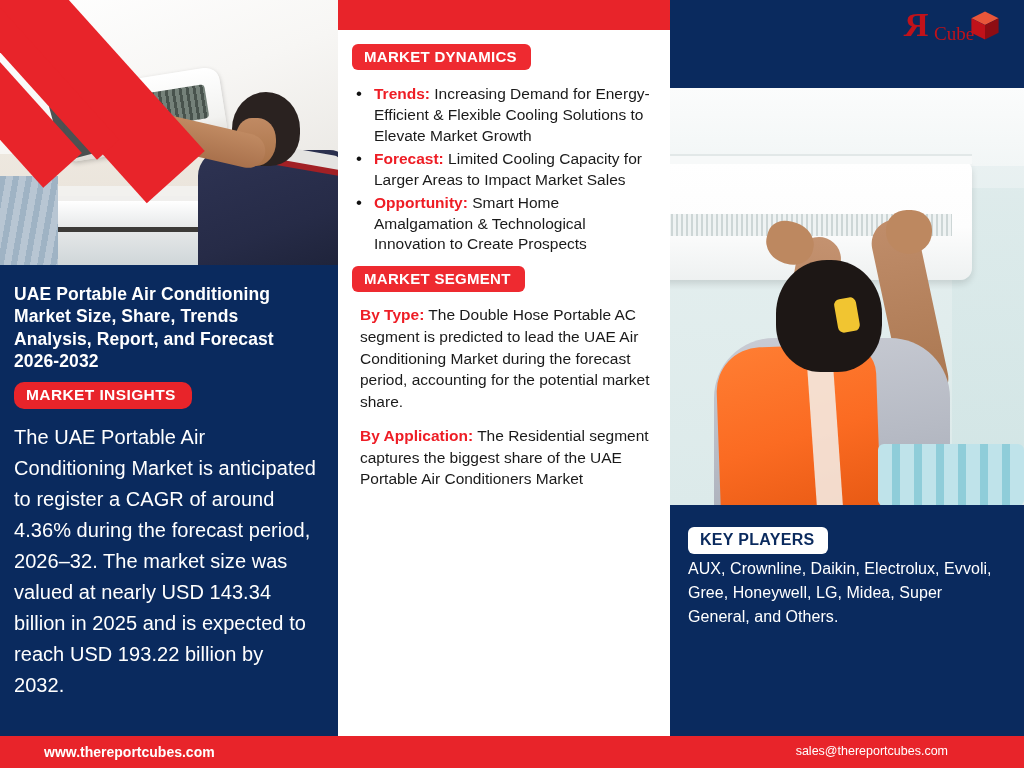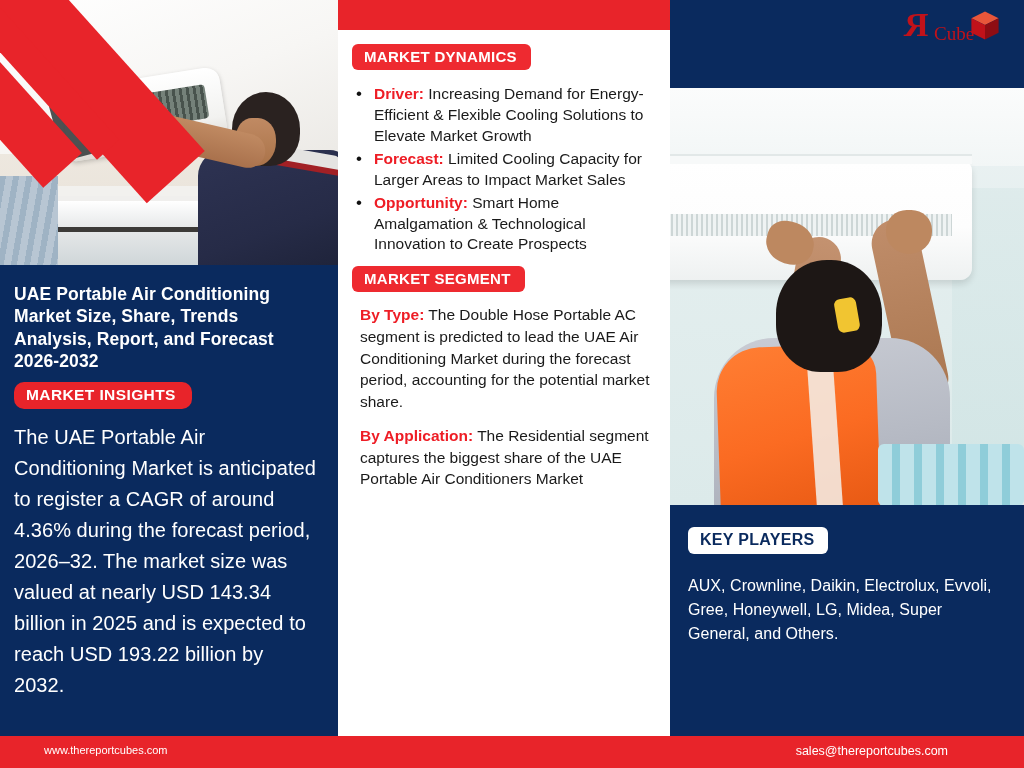--- a/index.html
+++ b/index.html
@@ -208,40 +208,40 @@
     color:#1a1a1a; font-size:15.5px; line-height:1.4; margin-top:12px; padding-left:8px;
   }
 
   
   .right-text { position:absolute; left:0; top:505px; width:354px; padding:22px 18px 0 18px; }
   .badge-white {
     display:inline-block; background:#ffffff; color:#0a2a5e; font-weight:bold;
     font-size:16px; letter-spacing:.3px; border-radius:6px; padding:4px 14px 5px 12px;
   }
   .players {
-    color:#ffffff; font-size:16px; line-height:1.5; margin-top:20px; letter-spacing:.05px;
+    color:#ffffff; font-size:16px; line-height:1.5; margin-top:3px; letter-spacing:.05px;
   }
 
   
   .logo { position:absolute; right:24px; top:6px; width:96px; height:44px; }
   .logo-r {
     position:absolute; left:0; top:2px; color:#c1121a; font-weight:bold; font-size:34px;
     font-family:"Liberation Serif", serif; line-height:1;
     transform:scaleX(-1); display:block;
   }
   .logo-cube-text {
     position:absolute; left:30px; top:17px; color:#c1121a; font-size:19px;
     font-family:"Liberation Serif", serif;
   }
   .cube { position:absolute; right:-2px; top:2px; width:34px; height:34px; }
 
   
   .footer { position:absolute; left:0; bottom:0; width:1024px; height:32px; background:#e8242a; }
   .footer-left {
-    position:absolute; left:44px; top:8px; color:#ffffff; font-size:11px;
+    position:absolute; left:44px; top:8px; color:#ffffff; font-size:14px;font-weight:bold;
   }
   .footer-right {
     position:absolute; right:76px; top:8px; color:#ffffff; font-size:12.5px;
   }
   .footer-topstub-l { position:absolute; left:0; bottom:32px; width:338px; height:6px; background:#0a2a5e; }
   .footer-topstub-m { position:absolute; left:338px; bottom:32px; width:332px; height:6px; background:#ffffff; }
   .footer-topstub-r { position:absolute; left:670px; bottom:32px; width:354px; height:6px; background:#0a2a5e; }
 </style>
 </head>
 <body>
@@ -282,21 +282,21 @@
   </div>
 
   <div class="col-mid">
     <div class="mid-header"></div>
 
     <div class="mid-inner">
       <div class="badge-red">MARKET DYNAMICS</div>
 
       <ul class="dyn-list">
         <li>
-          <span class="lbl-red">Driver:</span>
+          <span class="lbl-red">Trends:</span>
           <span>Increasing Demand for Energy-Efficient &amp; Flexible Cooling Solutions to Elevate Market Growth</span>
         </li>
         <li>
           <span class="lbl-red">Forecast:</span>
           <span>Limited Cooling Capacity for Larger Areas to Impact Market Sales</span>
         </li>
         <li>
           <span class="lbl-red">Opportunity:</span>
           <span>Smart Home Amalgamation &amp; Technological Innovation to Create Prospects</span>
         </li>

